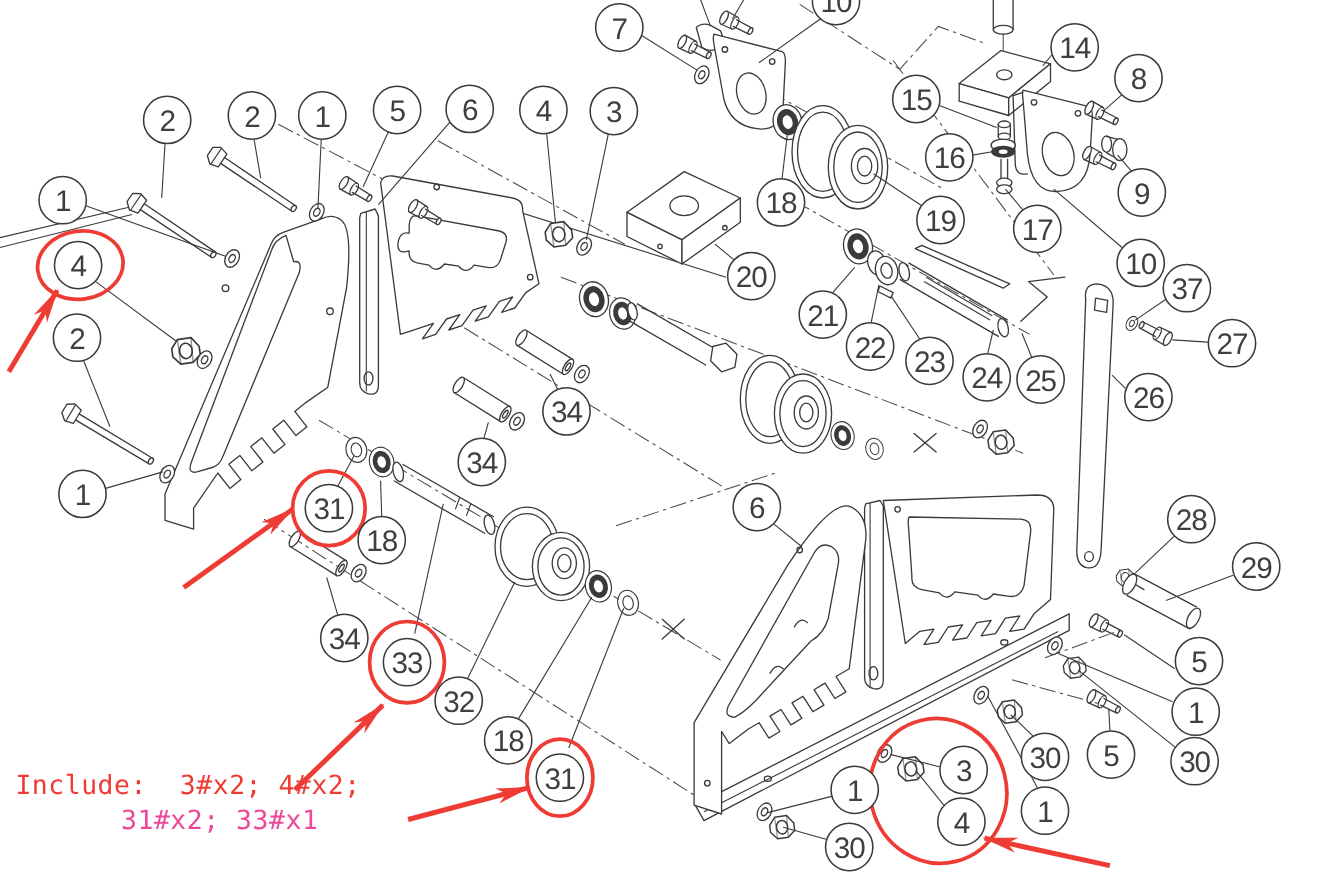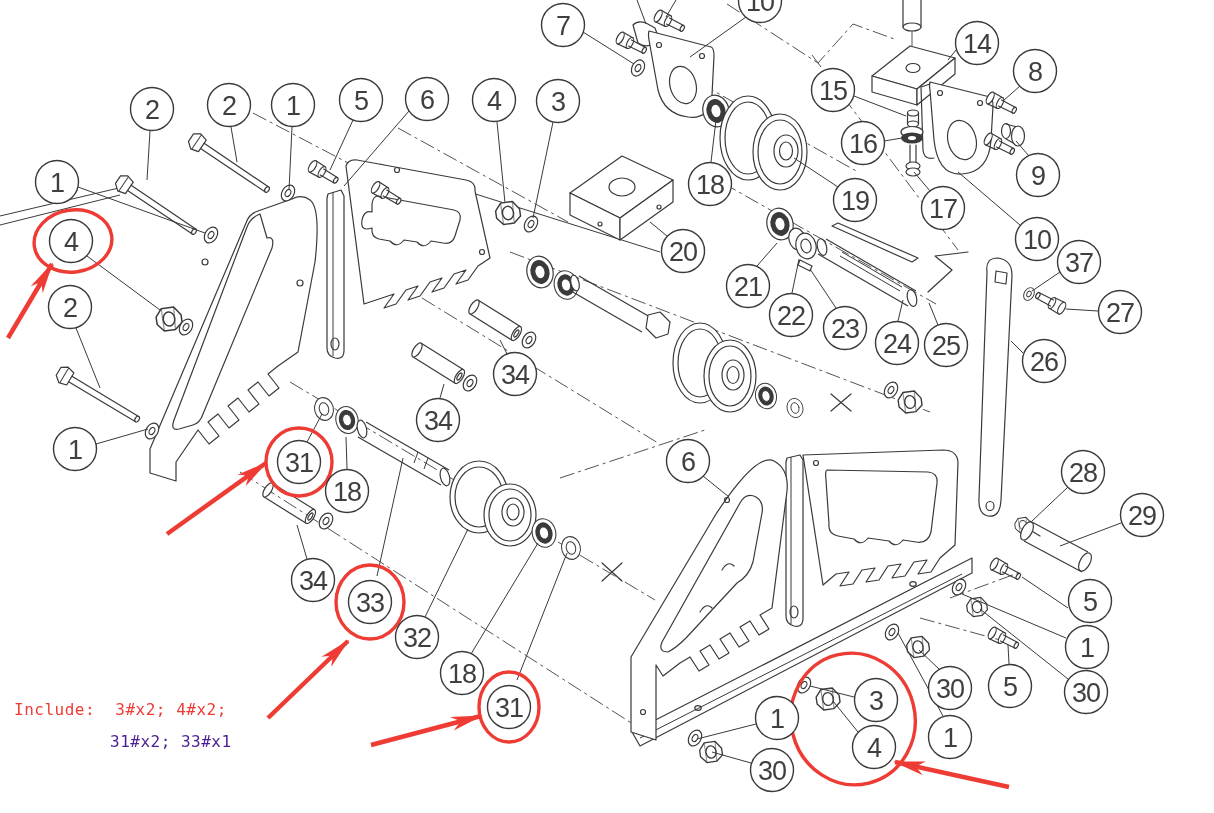--- a/index.html
+++ b/index.html
@@ -1,20 +1,20 @@
 <!DOCTYPE html>
 <html><head>
 <meta charset="utf-8">
 <style>
   html,body{margin:0;padding:0;background:#ffffff;width:1214px;height:813px;overflow:hidden;
     font-family:"Liberation Sans",sans-serif;}
   #stage{position:relative;width:1214px;height:813px;background:#fff;}
   #diagram{position:absolute;left:0;top:0;}
   .note-line{position:absolute;color:#ee3c35;font-family:"DejaVu Sans Mono","Liberation Mono",monospace;
-    font-size:16px;letter-spacing:.5px;white-space:pre;}
+    font-size:24px;letter-spacing:.5px;white-space:pre;}
   #note1{left:14px;top:700px;}
   #note2{left:110px;top:732px;}
   svg .part{stroke:#3a3a3a;stroke-width:1.2;fill:none;stroke-linejoin:round;stroke-linecap:round;}
   svg .partw{stroke:#3a3a3a;stroke-width:1.2;fill:#ffffff;stroke-linejoin:round;}
   svg .dark{fill:#3a3a3a;stroke:none;}
   svg .cline{stroke:#4a4a4a;stroke-width:.95;fill:none;stroke-dasharray:15 4 3 4;}
   svg .thin{stroke:#3a3a3a;stroke-width:1;fill:none;}
 </style>
 </head>
 <body>
@@ -570,15 +570,15 @@
           <text x="876" y="701" fill="#3f3f3f" font-size="27" font-family="Liberation Sans, sans-serif" text-anchor="middle" dominant-baseline="central" letter-spacing="-1">3</text>
         </g>
         <g>
           <circle cx="874" cy="747" r="21.5" fill="#fff" stroke="#3a3a3a" stroke-width="1.4"></circle>
           <text x="874" y="748" fill="#3f3f3f" font-size="27" font-family="Liberation Sans, sans-serif" text-anchor="middle" dominant-baseline="central" letter-spacing="-1">4</text>
         </g>
       </g>
 </svg>
 
 <div class="note-line" id="note1" style="color: rgb(238, 60, 53);">Include:  3#x2; 4#x2;</div>
-<div class="note-line" id="note2" style="color: #4c1d95;">31#x2; 33#x1</div>
+<div class="note-line" id="note2" style="color: #ec4899;">31#x2; 33#x1</div>
 
 </div>
 
 </body></html>

